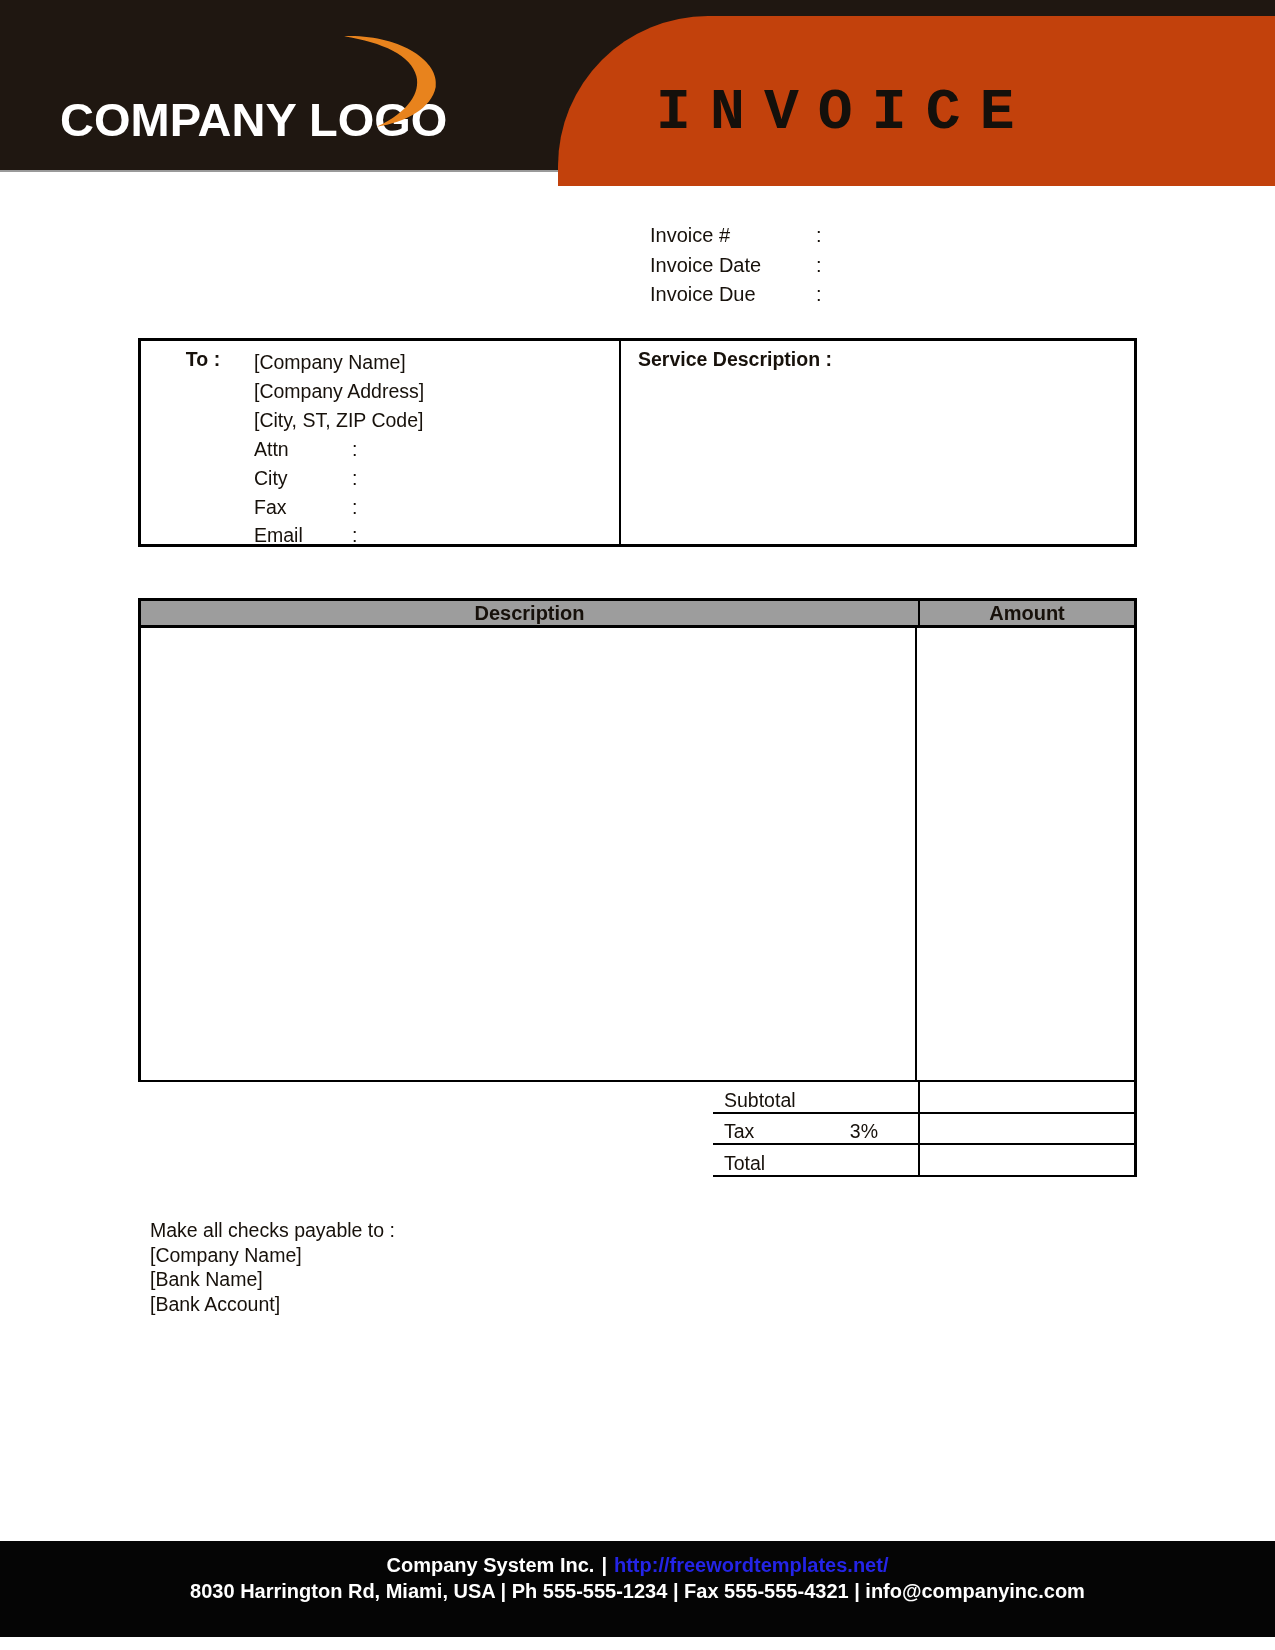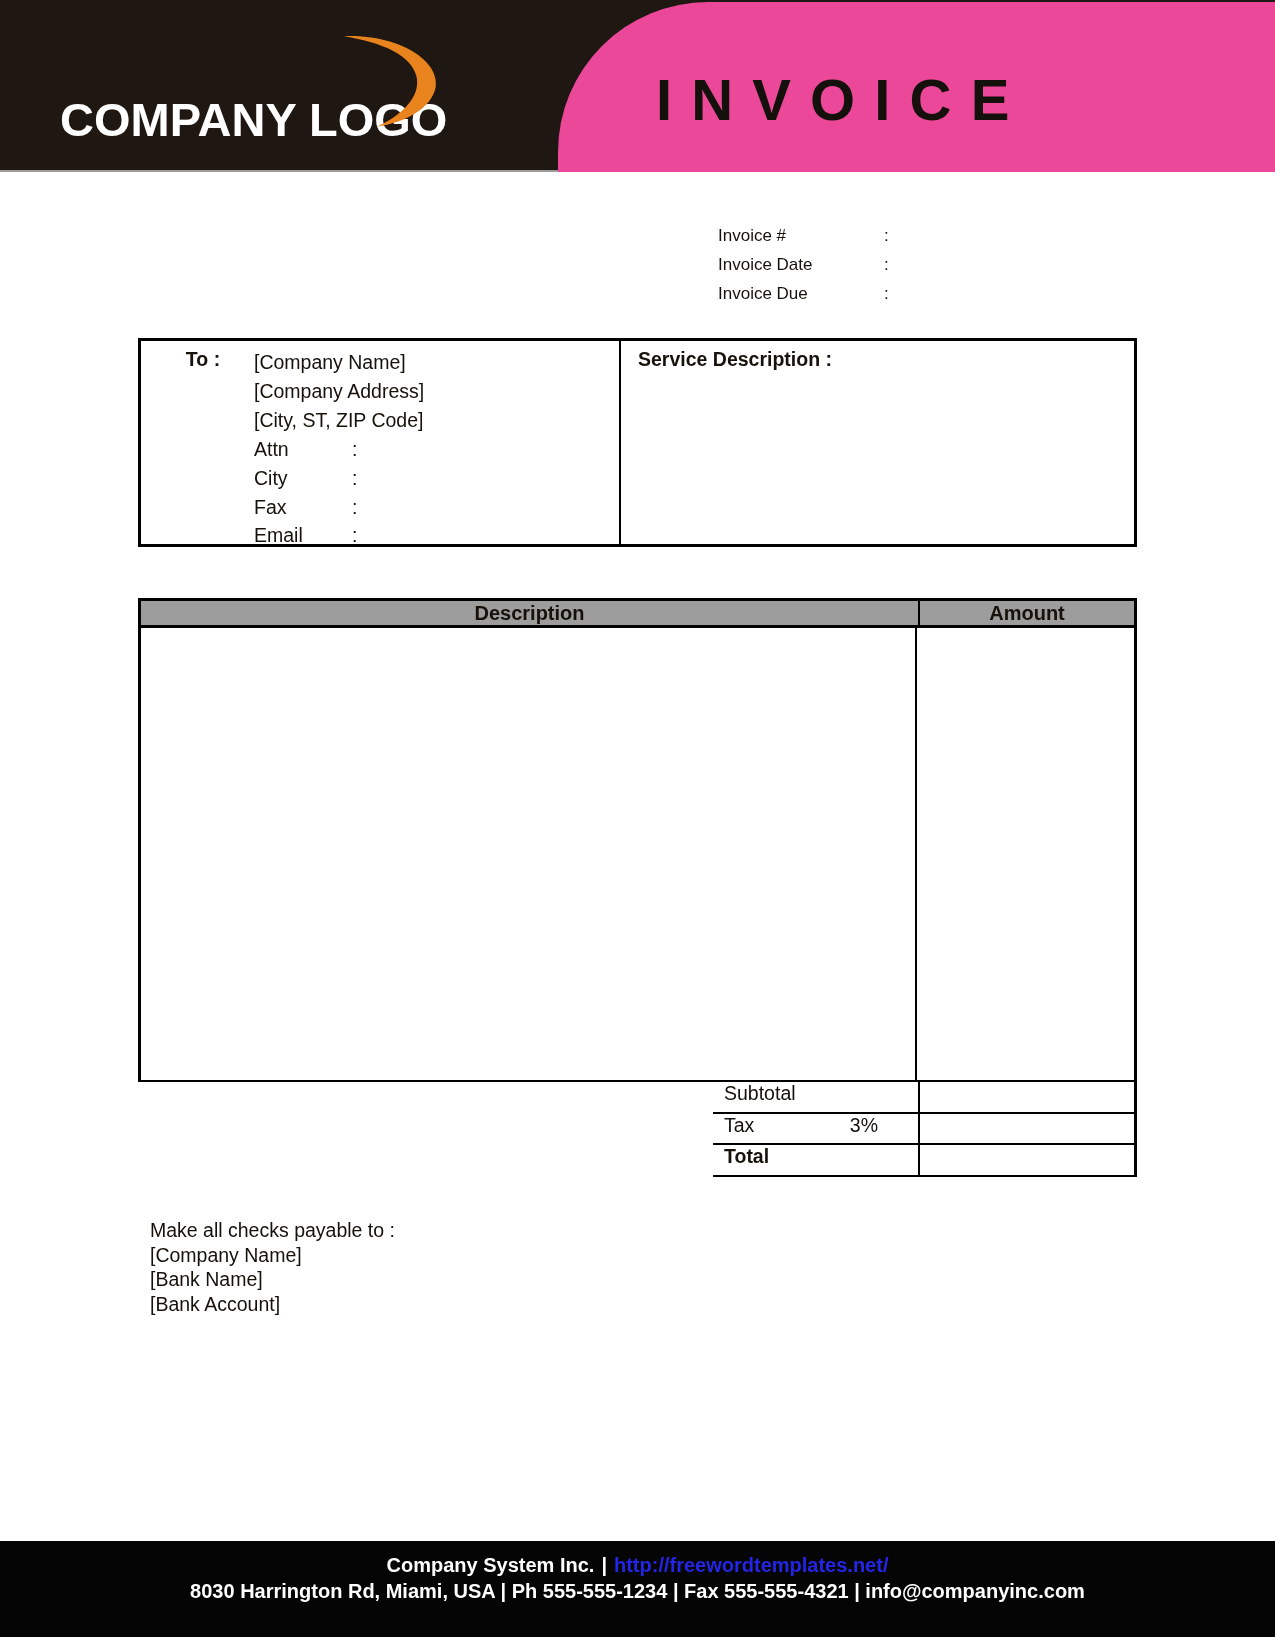--- a/index.html
+++ b/index.html
@@ -2,30 +2,30 @@
 <html><head>
 <meta charset="utf-8">
 <style>
   html,body{margin:0;padding:0;background:#fff;}
   .page{position:relative;width:1275px;height:1650px;background:#fff;overflow:hidden;
         font-family:"Liberation Sans", sans-serif;color:#17110b;}
 
   
   .header{position:absolute;top:0;left:0;width:1275px;height:170px;background:#1f1711;}
   .header-underline{position:absolute;top:170px;left:0;width:1275px;height:2px;background:#9a9a9a;}
-  .header-white{position:absolute;top:2px;left:558px;width:717px;height:170px;background:#ec4899;
-                border-top-left-radius:150px;z-index:2;}
+  .header-white{position:absolute;top:16px;left:558px;width:717px;height:170px;background:#c2410c;
+                border-top-left-radius:150px;z-index:2;font-family:Liberation Mono, monospace;}
   .invoice-title{position:absolute;top:64px;left:98px;font-size:58px;font-weight:600;
                  letter-spacing:0.33em;color:#14100b;white-space:nowrap;}
   .logo-text{position:absolute;top:92px;left:60px;font-size:47px;font-weight:bold;color:#ffffff;
              white-space:nowrap;z-index:1;}
   .swoosh{position:absolute;left:340px;top:34px;width:112px;height:94px;z-index:1;}
 
   
-  .meta{position:absolute;top:221px;left:718px;font-size:17px;}
+  .meta{position:absolute;top:221px;left:650px;font-size:20px;}
   .meta-row{display:flex;height:29.4px;align-items:center;}
   .meta-label{width:166px;}
 
   
   .recipient{position:absolute;top:338px;left:138px;width:999px;height:209px;
              border:3px solid #000;box-sizing:border-box;display:flex;font-size:19.5px;}
   .recipient-left{width:478px;display:flex;padding-top:7px;box-sizing:border-box;}
   .to-label{width:113px;padding-left:11px;font-weight:bold;box-sizing:border-box;text-align:center;}
   .recipient-lines{flex:1;line-height:28.9px;}
   .recipient-field{display:flex;}
@@ -41,25 +41,25 @@
   .col-amount{flex:1;border-left:2px solid #000;text-align:center;line-height:24px;}
   .items-body{position:absolute;top:628px;left:138px;width:999px;height:454px;
               border-left:3px solid #000;border-right:3px solid #000;border-bottom:2px solid #000;
               box-sizing:border-box;}
   .items-divider{position:absolute;left:774px;top:0;height:100%;width:2px;background:#000;}
 
   
   .totals{position:absolute;top:1082px;left:713px;width:424px;border-right:3px solid #000;
           box-sizing:border-box;font-size:19.5px;}
   .totals-row{display:flex;height:31.6px;border-bottom:2px solid #000;box-sizing:border-box;
-              align-items:flex-start;}
+              align-items:flex-end;}
   .totals-label-cell{width:205px;display:flex;justify-content:space-between;
                      padding:0 40px 0 11px;box-sizing:border-box;}
   .totals-amount-cell{flex:1;border-left:2px solid #000;height:100%;}
-  .totals-row.bold{font-weight:bold;}
+  .totals-row.bold{font-weight:normal;}
 
   
   .note{position:absolute;top:1218px;left:150px;font-size:19.5px;line-height:24.6px;}
 
   
   .footer{position:absolute;top:1541px;left:0;width:1275px;height:96px;background:#050505;
           color:#fff;text-align:center;font-weight:bold;font-size:20px;}
   .footer-line1{margin-top:11px;line-height:26px;}
   .footer-line2{line-height:26px;}
   .footer-sep{margin:0 7px;}

